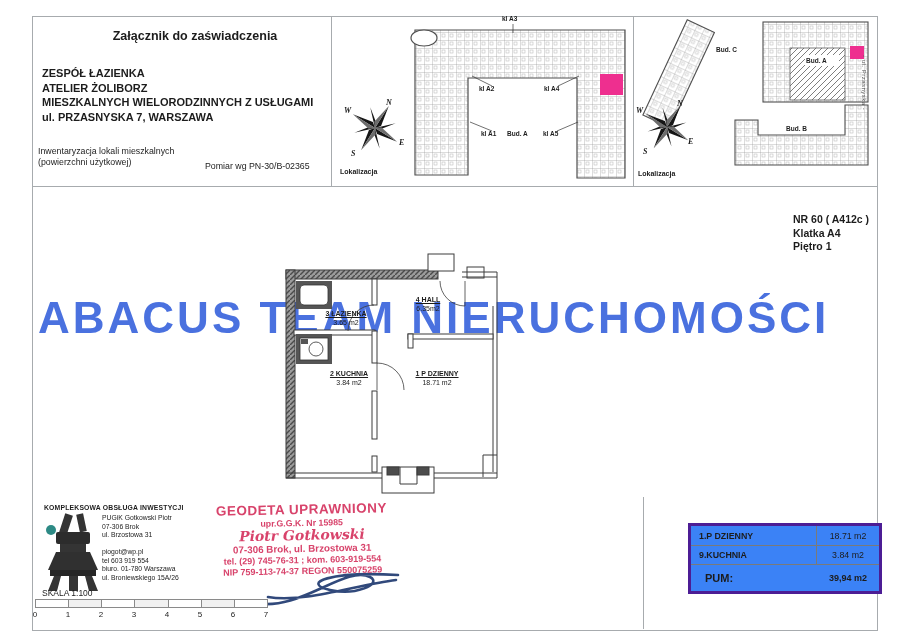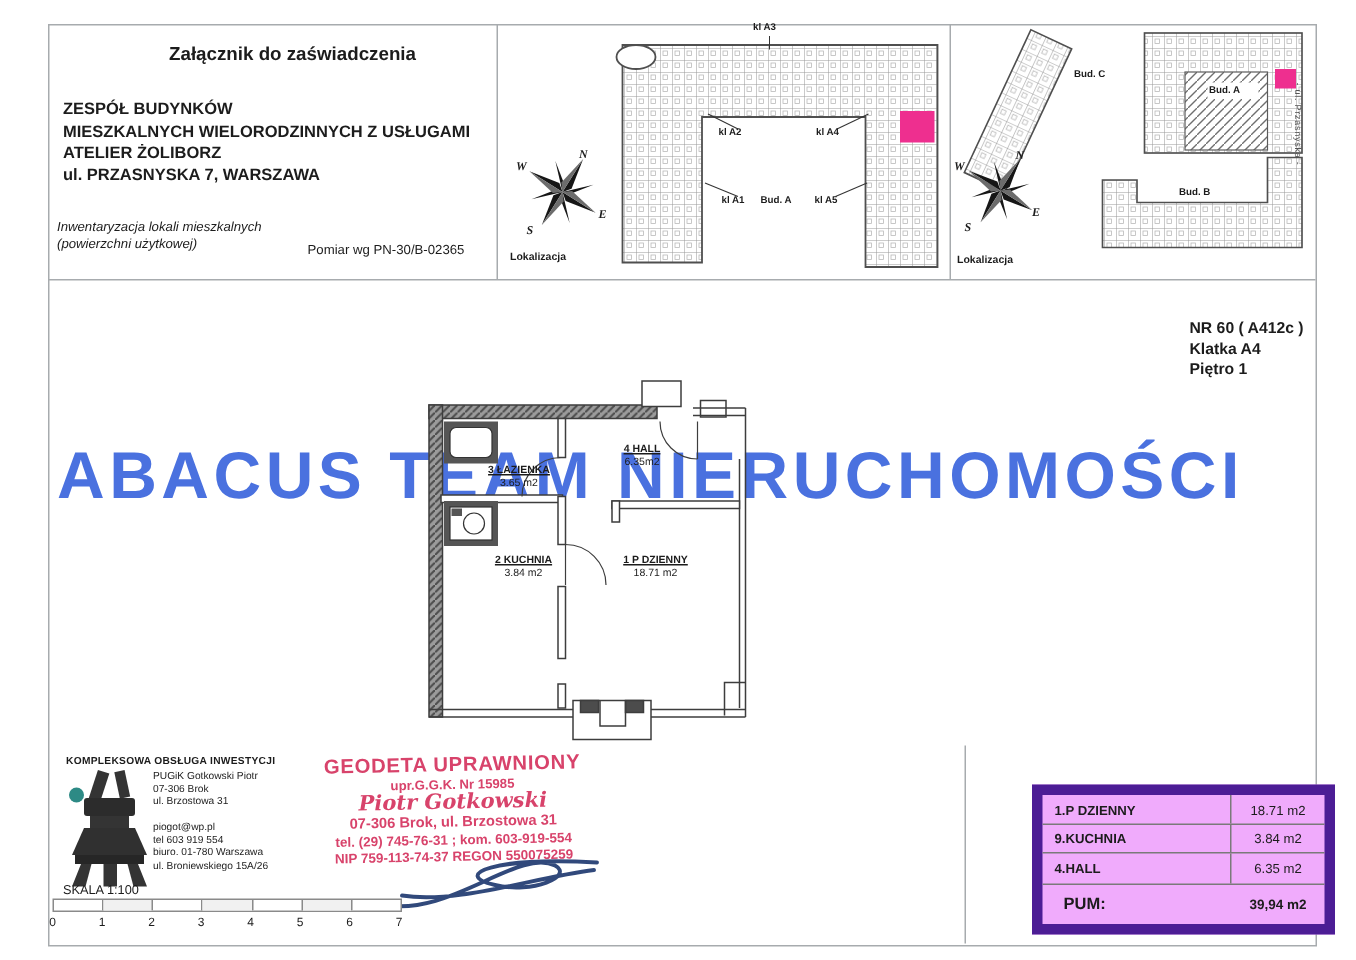--- a/index.html
+++ b/index.html
@@ -6,21 +6,21 @@
   .page{position:relative;width:904px;height:640px;background:#ffffff;
         font-family:"Liberation Sans",sans-serif;color:#1c1c1c;overflow:hidden;}
   .abs{position:absolute;}
   
   .page-border{left:32px;top:16px;width:844px;height:613px;border:1px solid #a7abae;z-index:0;}
   .hrule{background:#a7abae;height:1px;z-index:0;}
   .vrule{background:#a7abae;width:1px;z-index:0;}
   
   .hdr-title{left:70px;top:28px;width:250px;text-align:center;font-size:12.5px;font-weight:bold;line-height:16px;z-index:3;}
   .hdr-project{left:42px;top:66px;width:290px;font-size:11px;font-weight:bold;line-height:14.5px;z-index:3;}
-  .hdr-inv{left:38px;top:146px;width:180px;font-size:8.8px;line-height:11px;z-index:3;font-style:italic;}
+  .hdr-inv{left:38px;top:146px;width:180px;font-size:8.8px;line-height:11px;z-index:3;}
   .hdr-measure{left:205px;top:161px;width:130px;font-size:8.8px;z-index:3;}
   
   .site-label{font-size:6.5px;font-weight:bold;z-index:3;white-space:nowrap;}
   .loc-label{font-size:7px;font-weight:bold;z-index:3;}
   .compass-letter{font-size:8px;font-weight:bold;font-style:italic;z-index:3;font-family:"Liberation Serif",serif;}
   .street-vertical{left:861px;top:55px;height:80px;font-size:6px;color:#555;writing-mode:vertical-rl;z-index:3;letter-spacing:.5px;}
   
   .unit-info{left:793px;top:213px;width:90px;font-size:10.5px;font-weight:bold;line-height:13.5px;z-index:3;}
   
   .watermark{left:38px;top:293px;width:840px;font-size:44px;font-weight:bold;letter-spacing:3px;
@@ -40,21 +40,21 @@
   .scale-num{top:610px;width:10px;text-align:center;font-size:8px;z-index:3;}
   
   .stamp{left:196px;top:503px;width:212px;text-align:center;z-index:4;transform:rotate(-1.2deg);line-height:1;}
   .stamp .s1{font-size:13.5px;font-weight:bold;letter-spacing:.5px;}
   .stamp .s2{font-size:8.8px;font-weight:bold;margin-top:2px;}
   .stamp .s3{font-size:14px;font-weight:bold;font-style:italic;font-family:"DejaVu Serif",serif;margin-top:1px;}
   .stamp .s4{font-size:9.8px;font-weight:bold;margin-top:2px;}
   .stamp .s5{font-size:9px;font-weight:bold;margin-top:2px;}
   .stamp .s6{font-size:9px;font-weight:bold;margin-top:2px;}
   
-  .area-table{left:688px;top:523px;width:188px;border:7px solid #4c1d95;z-index:3;background:#f0abfc;}
+  .area-table{left:688px;top:523px;width:188px;border:3px solid #4c1d95;z-index:3;background:#3b82f6;}
   .at-row{display:flex;border-bottom:1px solid #7a7a7a;align-items:center;}
   .at-label{flex:1;padding-left:8px;font-size:8.8px;font-weight:600;}
   .at-value{width:62px;text-align:center;font-size:8.8px;border-left:1px solid #7a7a7a;align-self:stretch;display:flex;align-items:center;justify-content:center;}
   .at-total{display:flex;align-items:center;height:26px;}
   .at-total .at-label{font-weight:bold;padding-left:14px;font-size:11px;}
   .at-total .tv{width:62px;text-align:center;font-size:9px;font-weight:bold;}
   svg.linework{left:0;top:0;z-index:2;pointer-events:none;}
 </style>
 </head>
 <body>
@@ -66,23 +66,23 @@
   <div class="abs vrule" style="left:331px;top:16px;height:170px;"></div>
   <div class="abs vrule" style="left:633px;top:16px;height:170px;"></div>
   <div class="abs vrule" style="left:643px;top:497px;height:132px;"></div>
 
   <div class="abs watermark">ABACUS TEAM NIERUCHOMOŚCI</div>
 
   <div class="abs hdr-title">
     <div>Załącznik do zaświadczenia</div>
   </div>
   <div class="abs hdr-project">
-    <div>ZESPÓŁ BUDYNKÓW</div>
+    <div>ZESPÓŁ ŁAZIENKA</div>
+    <div>ATELIER ŻOLIBORZ</div>
     <div>MIESZKALNYCH WIELORODZINNYCH Z USŁUGAMI</div>
-    <div>ATELIER ŻOLIBORZ</div>
     <div>ul. PRZASNYSKA 7, WARSZAWA</div>
   </div>
   <div class="abs hdr-inv">
     <div>Inwentaryzacja lokali mieszkalnych</div>
     <div>(powierzchni użytkowej)</div>
   </div>
   <div class="abs hdr-measure">Pomiar wg PN-30/B-02365</div>
 
   <svg class="abs linework" width="904" height="640" viewBox="0 0 904 640">
     <defs>
@@ -304,23 +304,19 @@
 
   <div class="abs area-table">
     <div class="at-row" style="height:19px;">
       <div class="at-label">1.P DZIENNY</div>
       <div class="at-value">18.71 m2</div>
     </div>
     <div class="at-row" style="height:18px;">
       <div class="at-label">9.KUCHNIA</div>
       <div class="at-value">3.84 m2</div>
     </div>
-    <div class="at-row" style="height:20px;">
-      <div class="at-label">4.HALL</div>
-      <div class="at-value">6.35 m2</div>
-    </div>
     <div class="at-total">
       <div class="at-label">PUM:</div>
       <div class="tv">39,94 m2</div>
     </div>
   </div>
 
 </div>
 
 </body></html>

